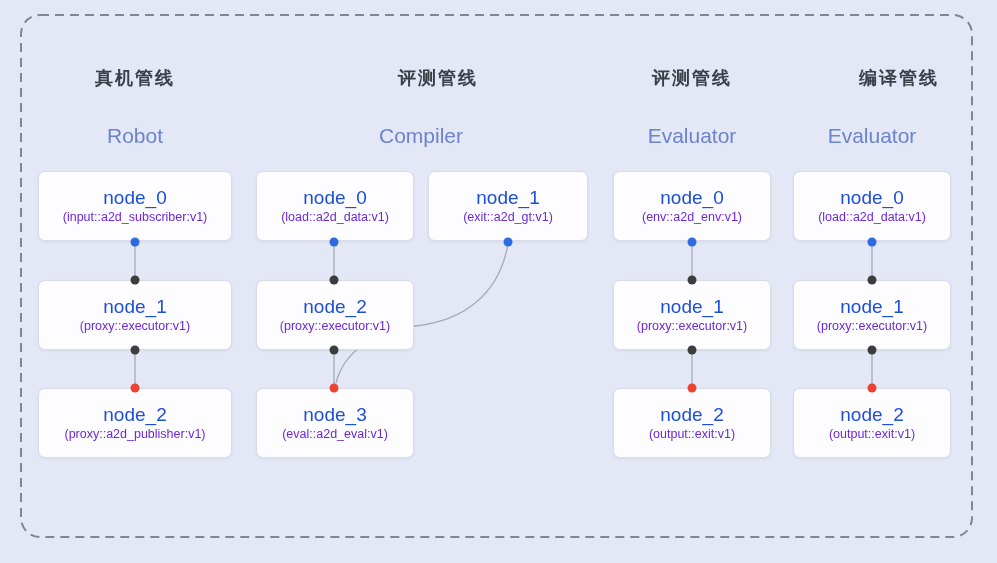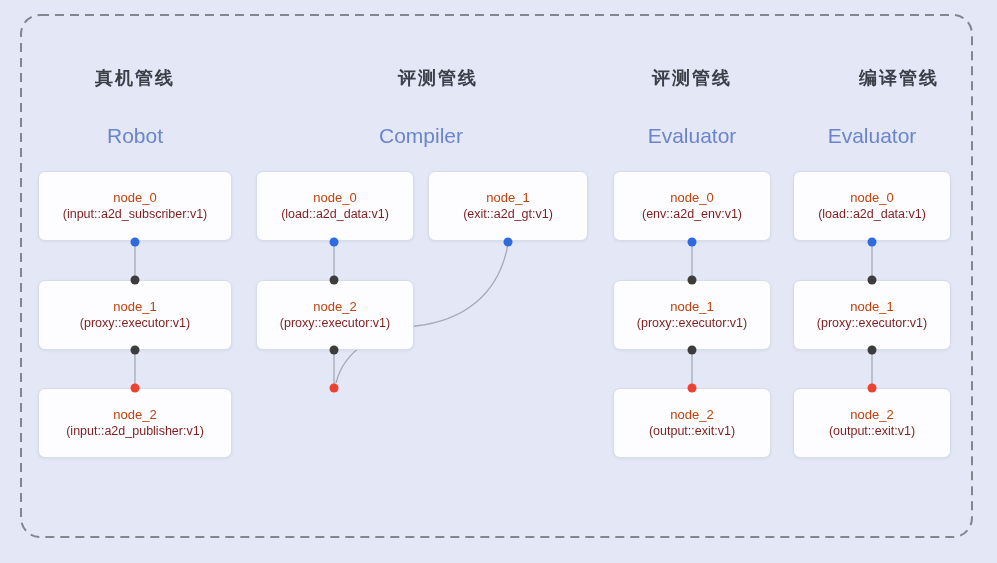--- a/index.html
+++ b/index.html
@@ -26,22 +26,22 @@
   .node{
     position:absolute;height:70px;
     background:#fdfdff;
     border:1px solid #d7dce6;
     border-radius:7px;
     box-shadow:0 1px 3px rgba(60,70,100,0.07);
     display:flex;flex-direction:column;align-items:center;justify-content:center;
     gap:4px;
     box-sizing:border-box;
   }
-  .node .t{font-size:13px;color:#c2410c;line-height:1;}
-  .node .s{font-size:12.5px;color:#7f1d1d;line-height:1;}
+  .node .t{font-size:19px;color:#1d4ed8;line-height:1;}
+  .node .s{font-size:12.5px;color:#6d28d9;line-height:1;}
 
   
   .c1 {left:38px; width:194px;}
   .c2a{left:256px;width:158px;}
   .c2b{left:428px;width:160px;}
   .c3 {left:613px;width:158px;}
   .c4 {left:793px;width:158px;}
   
   .r1{top:171px;} .r2{top:280px;} .r3{top:388px;}
 </style>
@@ -80,34 +80,38 @@
   <div class="node c1 r1">
     <div class="t">node_0</div>
     <div class="s">(input::a2d_subscriber:v1)</div>
   </div>
   <div class="node c1 r2">
     <div class="t">node_1</div>
     <div class="s">(proxy::executor:v1)</div>
   </div>
   <div class="node c1 r3">
     <div class="t">node_2</div>
-    <div class="s">(input::a2d_publisher:v1)</div>
+    <div class="s">(proxy::a2d_publisher:v1)</div>
   </div>
 
   <div class="node c2a r1">
     <div class="t">node_0</div>
     <div class="s">(load::a2d_data:v1)</div>
   </div>
   <div class="node c2b r1">
     <div class="t">node_1</div>
     <div class="s">(exit::a2d_gt:v1)</div>
   </div>
   <div class="node c2a r2">
     <div class="t">node_2</div>
     <div class="s">(proxy::executor:v1)</div>
+  </div>
+  <div class="node c2a r3">
+    <div class="t">node_3</div>
+    <div class="s">(eval::a2d_eval:v1)</div>
   </div>
 
   <div class="node c3 r1">
     <div class="t">node_0</div>
     <div class="s">(env::a2d_env:v1)</div>
   </div>
   <div class="node c3 r2">
     <div class="t">node_1</div>
     <div class="s">(proxy::executor:v1)</div>
   </div>

